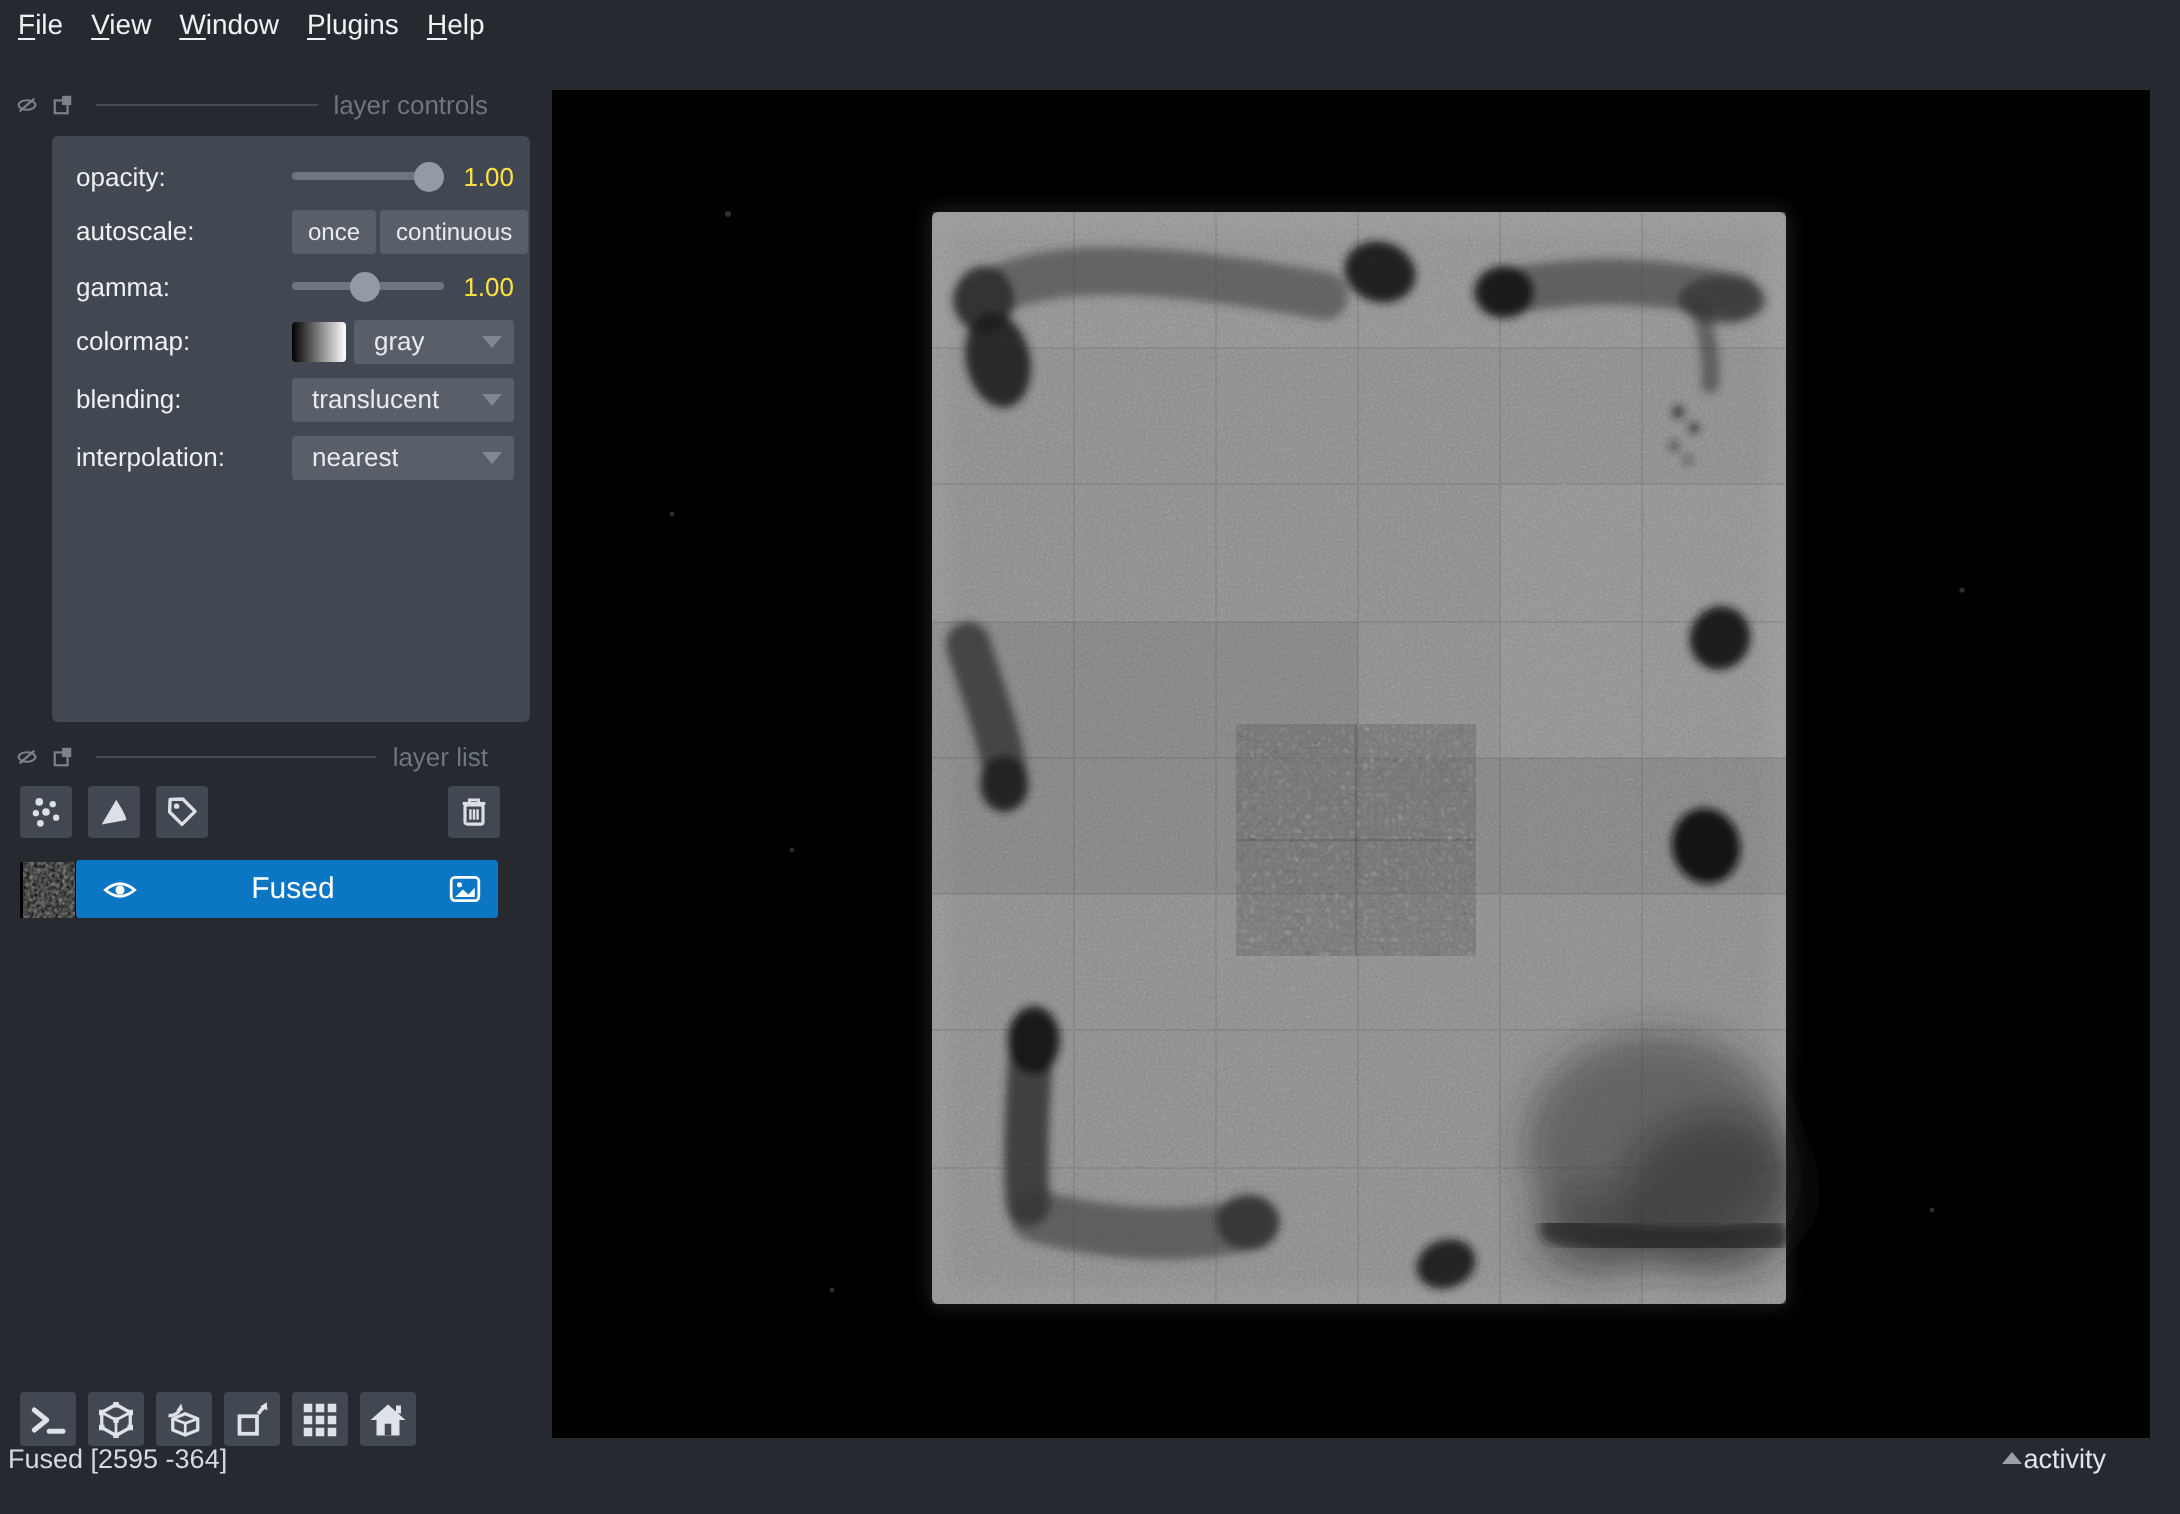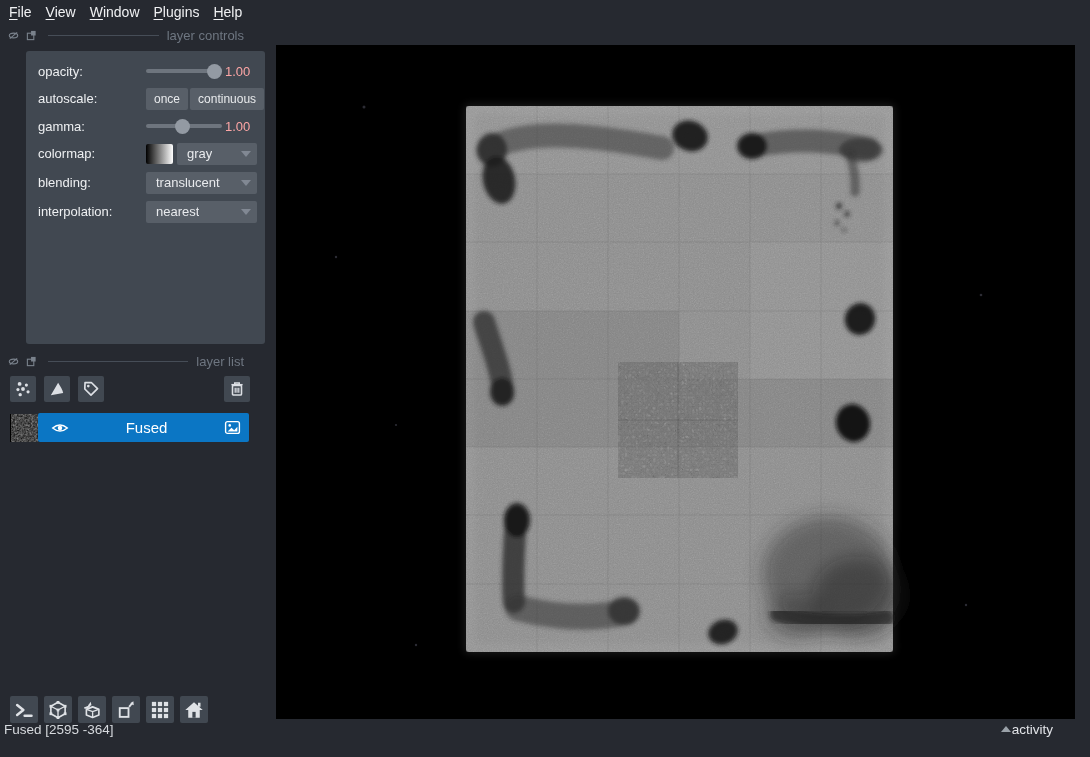--- a/index.html
+++ b/index.html
@@ -18,21 +18,21 @@
     font-size:14px;
   }
   .menu-item { cursor:default; }
   .menu-item .u { text-decoration:underline; text-underline-offset:2px; }
   
   .left-dock {
     position:absolute; top:24px; left:0; bottom:34px; width:258px;
     display:flex; flex-direction:column;
   }
   .dock-titlebar {
-    height:16px; margin-top:3px; display:flex; align-items:center;
+    height:16px; margin-top:20px; display:flex; align-items:center;
     padding:0 14px 0 8px; flex:none;
   }
   .dock-titlebar .dticon { width:11px; height:11px; margin-right:7px; flex:none; }
   .dock-titlebar .dtline { flex:1; border-top:1px solid #464d57; margin:0 8px 0 4px; }
   .dock-title-text { font-size:13px; color:#6e7681; white-space:nowrap; }
   
   .lc-panel {
     margin:8px 9px 0 26px; width:239px; height:293px;
     background:#414851; border-radius:3px;
     padding:9px 8px 0 12px; flex:none;
@@ -41,21 +41,21 @@
   .lc-row { display:grid; grid-template-columns:108px 1fr; align-items:center; height:22px; flex:none; }
   .lc-row.tall { height:25px; }
   .lc-label { font-size:13px; color:#eef0f2; }
   .lc-ctrl { display:flex; align-items:center; }
   
   .slider { position:relative; height:16px; width:76px; flex:none; }
   .slider .track { position:absolute; left:0; right:0; top:6px; height:4px; border-radius:2px; background:#6e757e; }
   .slider .handle { position:absolute; top:1px; width:15px; height:15px; border-radius:50%; background:#939aa3; }
   .slider.full { width:112px; }
   .slider.full .track { top:6px; height:5px; background:#3a414a; border-top:1px solid #4f9ed2; border-bottom:1px solid #4f9ed2; }
-  .slider-value { margin-left:auto; font-size:13px; color:#fca5a5; width:32px; text-align:left; overflow:hidden; white-space:nowrap; }
+  .slider-value { margin-left:auto; font-size:13px; color:#fde047; width:32px; text-align:right; overflow:hidden; white-space:nowrap; }
   
   .seg-btn {
     height:22px; background:#585f68; border:none; border-radius:2px;
     color:#e8eaec; font-size:12px; font-family:inherit; padding:0 8px; cursor:default;
   }
   .seg-group { display:flex; gap:2px; }
   
   .cmap-swatch { width:27px; height:20px; border-radius:2px; background:linear-gradient(to right,#000,#fff); flex:none; margin-right:4px; }
   .select {
     position:relative; height:22px; background:#585f68; border-radius:2px;

